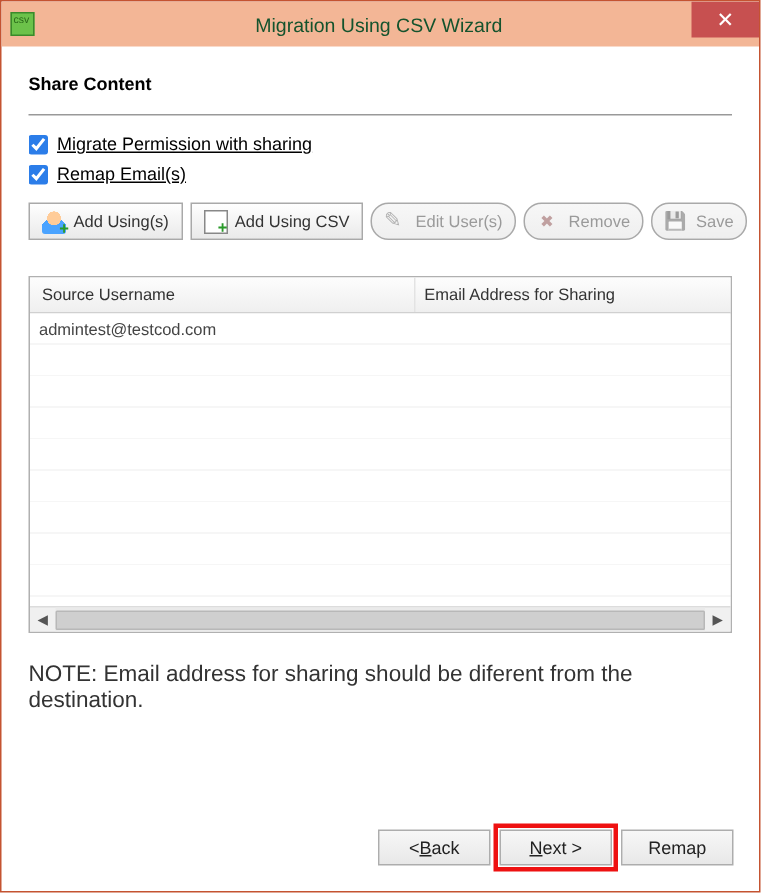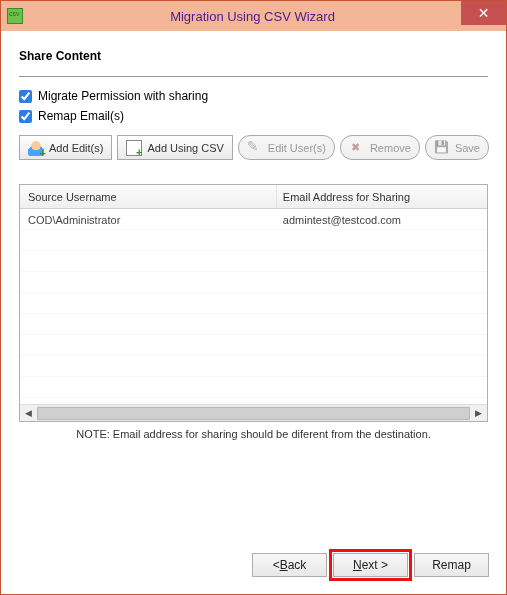--- a/index.html
+++ b/index.html
@@ -29,21 +29,21 @@
   }
   .titlebar .app-icon::before {
     content:"csv";
     position:absolute; font-size:7px; color:#2a6a1a;
     top:2px; left:1px; line-height:6px;
   }
   .titlebar .title {
     flex: 1;
     text-align: center;
     font-size: 13px;
-    color: #4c1d95;
+    color: #14532d;
     margin-left: -30px;
   }
   .titlebar .close {
     width: 45px; height: 24px;
     background: #c75050;
     color: #fff;
     display: flex; align-items:center; justify-content:center;
     position: absolute; right:0; top:0;
     font-size: 14px;
   }
@@ -56,20 +56,21 @@
     margin-bottom: 13px;
   }
   hr.sep {
     border: none;
     border-top: 1px solid #999;
     margin: 0 0 12px 0;
   }
   .checkbox-row {
     display: flex; align-items: center;
     margin: 6px 0;
+    text-decoration: underline;
   }
   .checkbox-row input { margin: 0 6px 0 0; accent-color: #2b7de9; }
   .toolbar {
     display: flex;
     gap: 5px;
     margin-top: 12px;
     margin-bottom: 3px;
   }
   .tbtn {
     height: 25px;
@@ -147,24 +148,23 @@
     font-size:9px; color:#555;
   }
   .scrollbar-h .track {
     flex:1; height:100%; background:#eaeaea; position:relative;
   }
   .scrollbar-h .thumb {
     position:absolute; left:0; top:2px; height:13px; width:100%;
     background:#cfcfcf; border:1px solid #b8b8b8; border-radius:1px;
   }
   .note {
-    font-size: 11px;
-    margin-top: 6px;
+    font-size: 15px;
+    margin-top: 19px;
     color: #333;
-    text-align: center;
   }
   .footer-buttons {
     position:absolute;
     bottom: 18px;
     right: 18px;
     display:flex;
     gap: 6px;
   }
   .btn {
     width: 75px; height: 24px;
@@ -199,21 +199,21 @@
   </label>
 
   <label class="checkbox-row">
     <input type="checkbox" checked="" style="">
     <span>Remap Email(s)</span>
   </label>
 
   <div class="toolbar">
     <div class="tbtn">
       <span class="icon16 icon-user"></span>
-      <span>Add Edit(s)</span>
+      <span>Add Using(s)</span>
     </div>
     <div class="tbtn">
       <span class="icon16 icon-csv-add"></span>
       <span>Add Using CSV</span>
     </div>
     <div class="tbtn disabled">
       <span class="icon16 icon-edit"></span>
       <span>Edit User(s)</span>
     </div>
     <div class="tbtn disabled">
@@ -226,21 +226,20 @@
     </div>
   </div>
 
   <div class="tbl-wrap">
     <div class="tbl-head">
       <div class="col1">Source Username</div>
       <div class="col2">Email Address for Sharing</div>
     </div>
     <div class="tbl-body">
       <div class="tbl-row">
-        <div class="col1">COD\Administrator</div>
         <div class="col2">admintest@testcod.com</div>
       </div>
     </div>
     <div class="scrollbar-h">
       <div class="arrow">◀</div>
       <div class="track">
         <div class="thumb"></div>
       </div>
       <div class="arrow">▶</div>
     </div>

